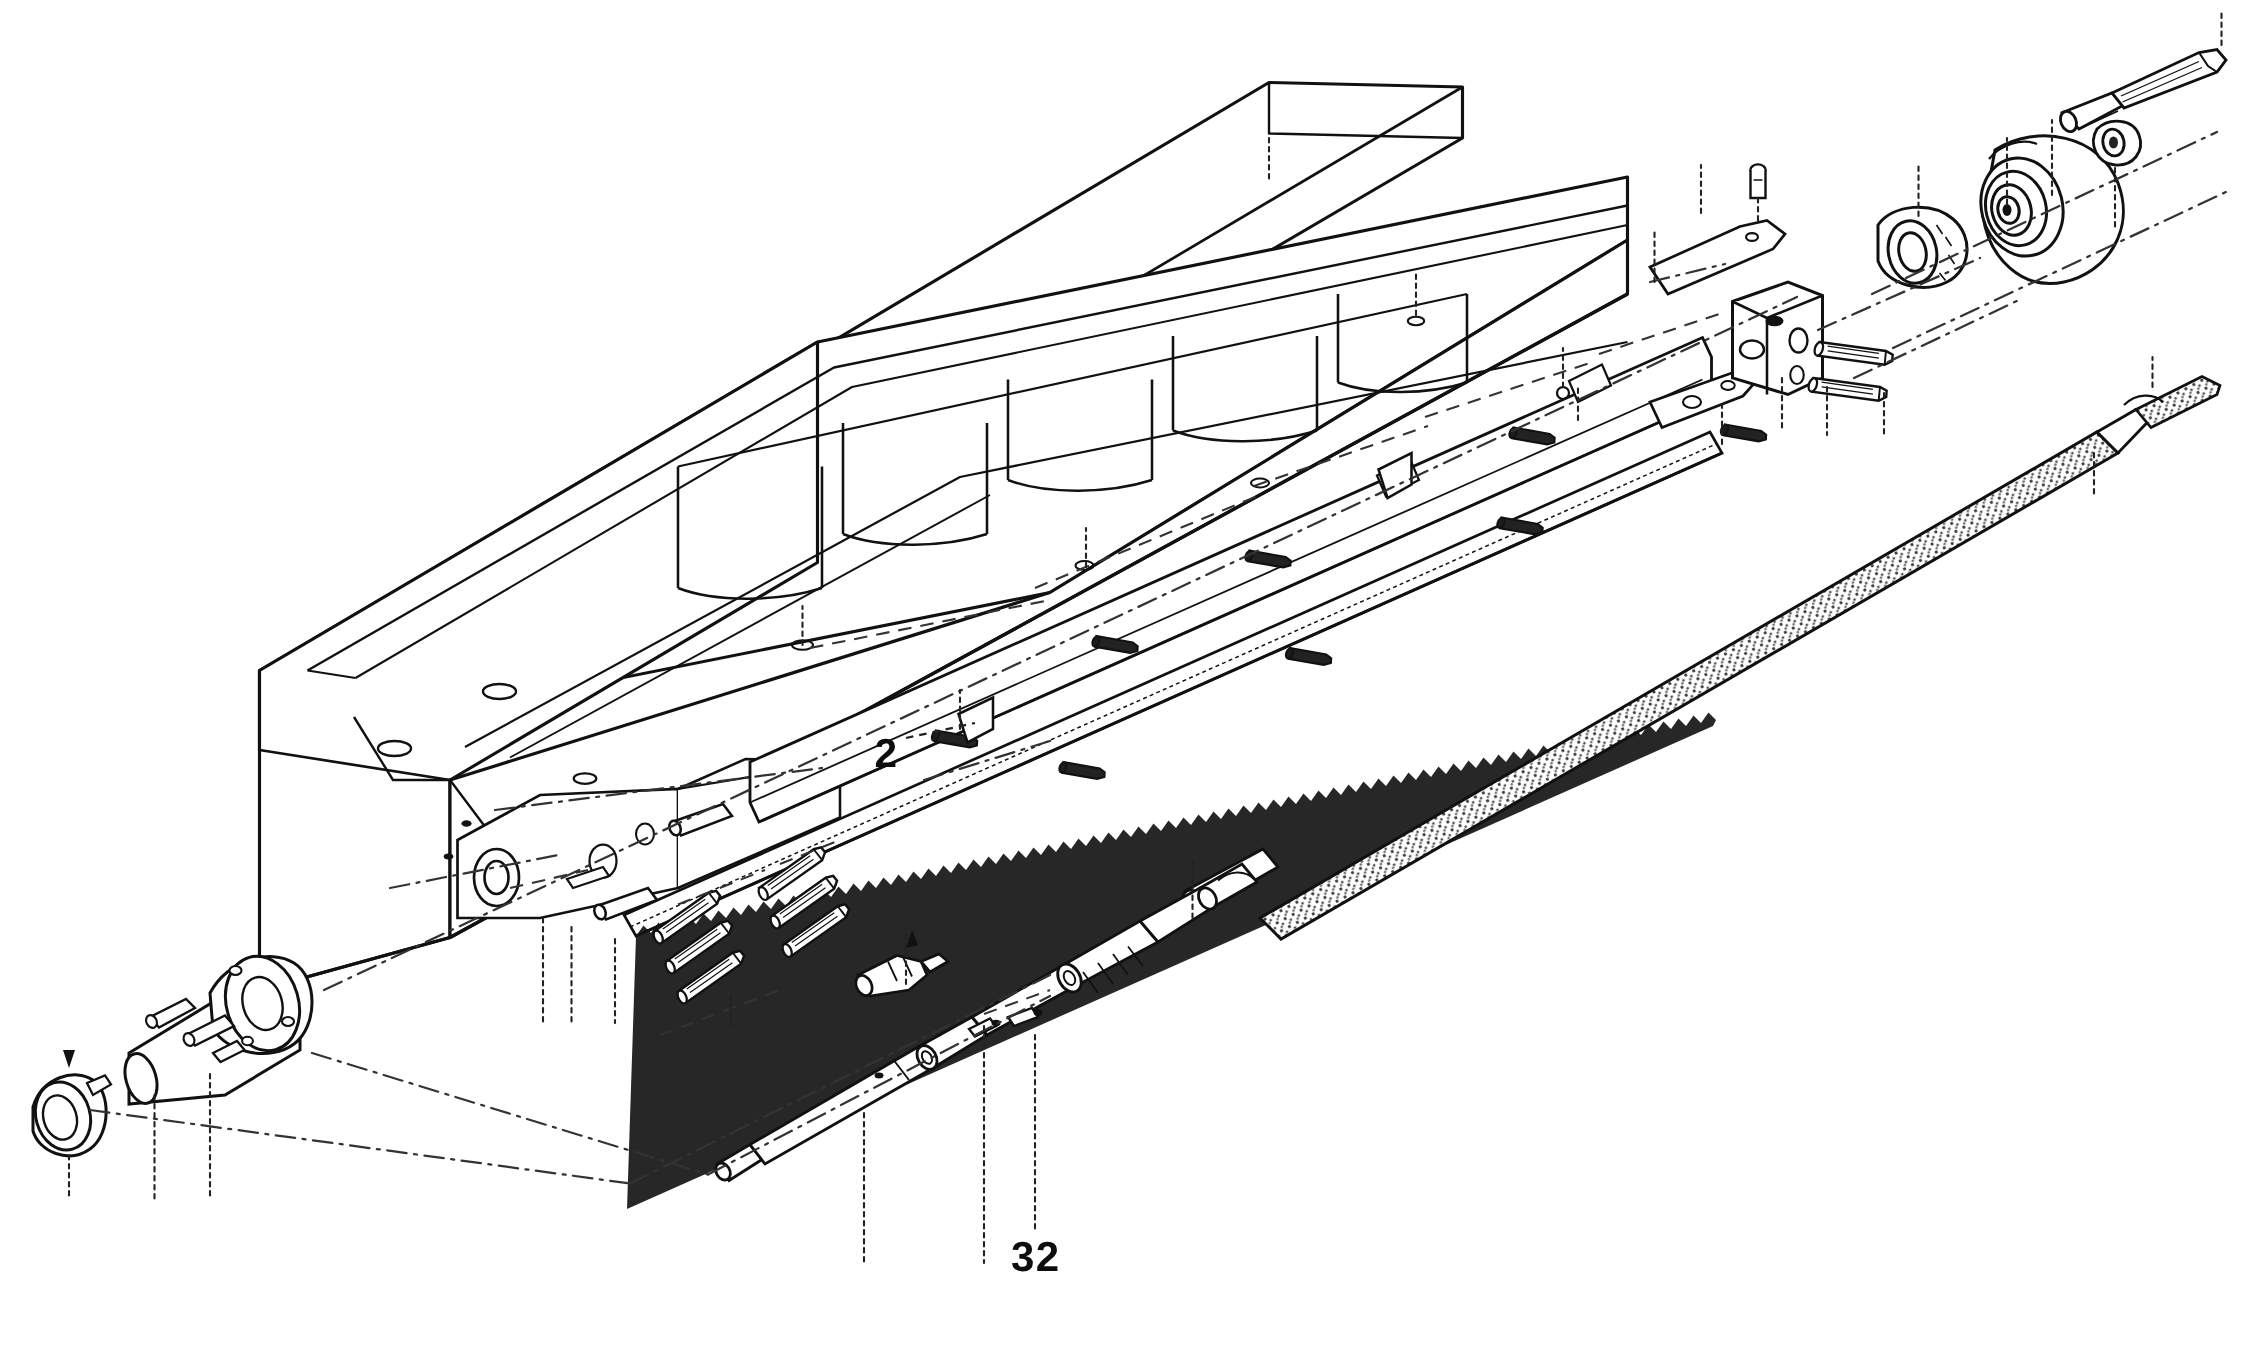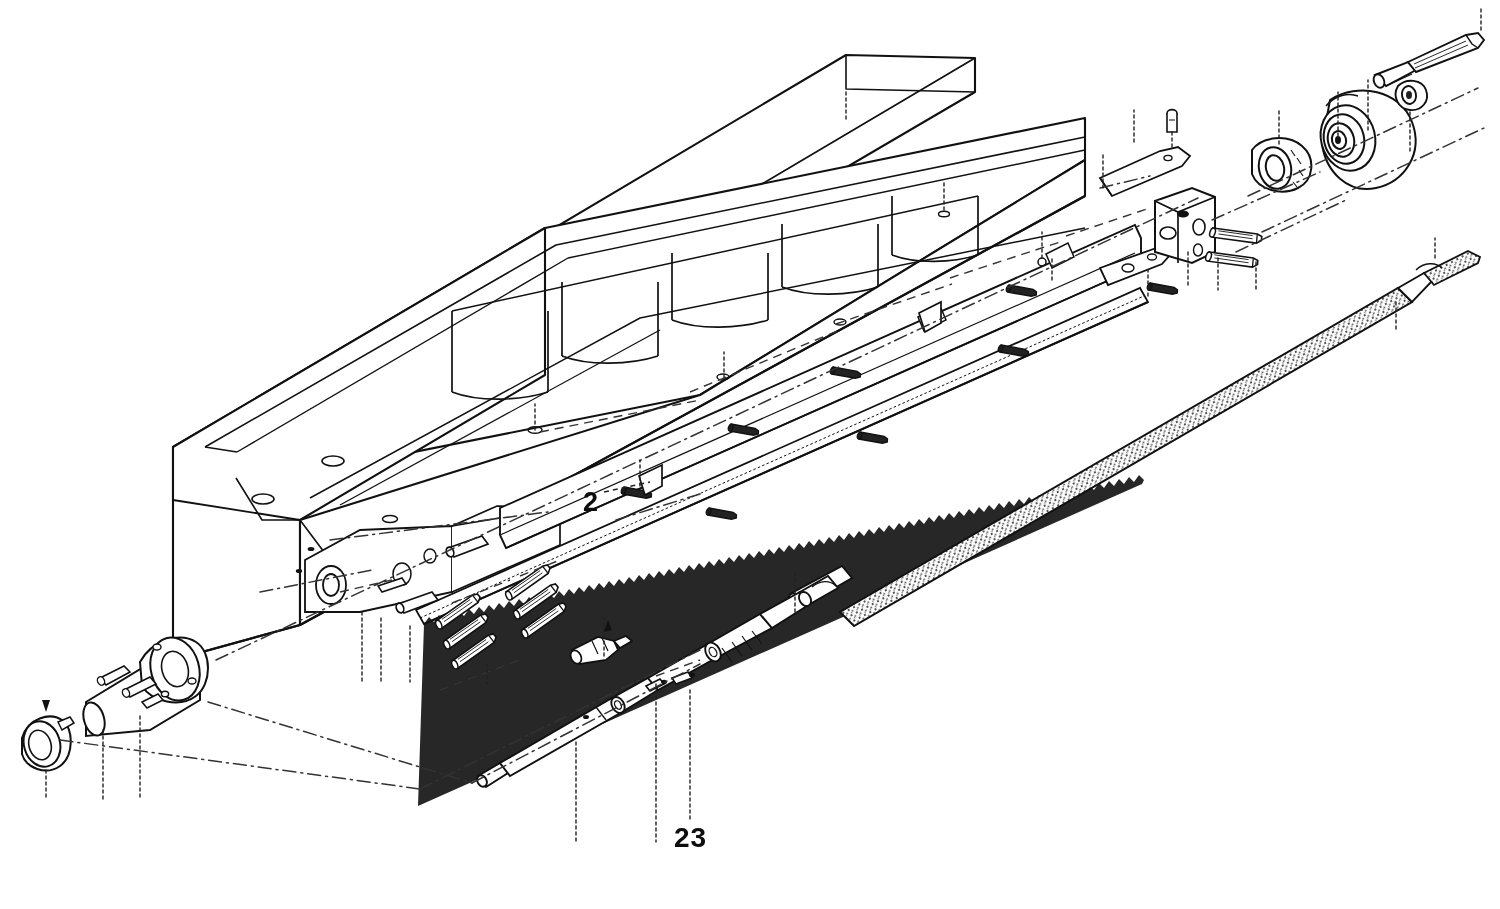--- a/index.html
+++ b/index.html
@@ -445,15 +445,15 @@
     </g>
 
     <g fill="none" stroke="#222" stroke-width="1.5" stroke-dasharray="5 4">
       <path d="M604 492 L650 482"></path>
     </g>
 
   </svg>
 
   <div class="callout c-2">2</div>
 
-  <div class="callout c-23">23</div>
+  <div class="callout c-23">32</div>
 
 </div>
 
 </body></html>

